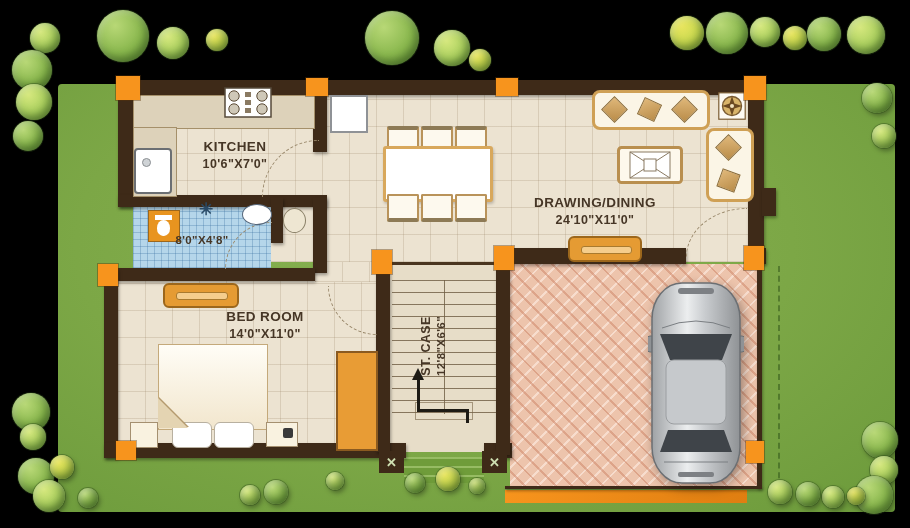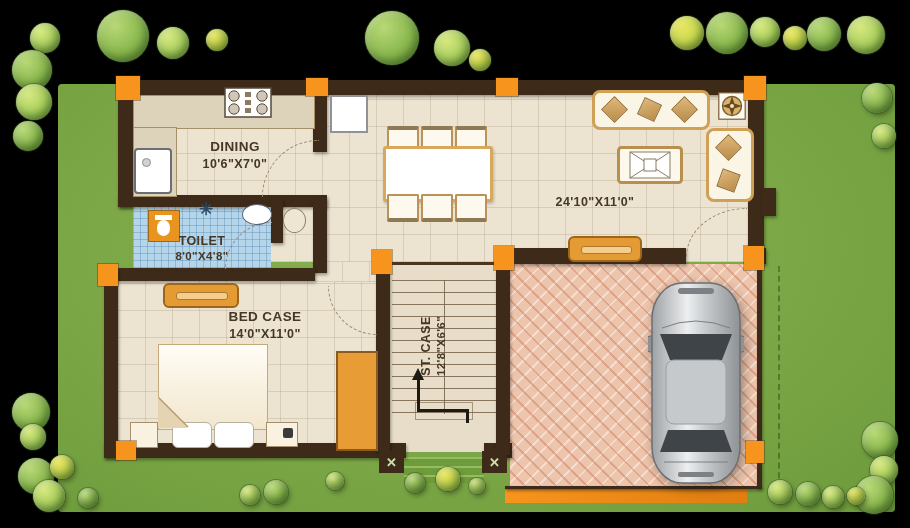--- a/index.html
+++ b/index.html
@@ -200,32 +200,32 @@
   </svg>
 
   <div class="xbox" style="left:379px;top:451px;width:25px;height:22px;">
       <span>✕</span>
     </div>
   <div class="xbox" style="left:482px;top:451px;width:25px;height:22px;">
       <span>✕</span>
     </div>
 
   <div class="lbl" style="left:155px;top:138px;width:160px;">
-    <div class="nm">DINING</div>
+    <div class="nm">KITCHEN</div>
     <div class="dm">10'6"X7'0"</div>
   </div>
   <div class="lbl sm" style="left:142px;top:233px;width:120px;">
-    <div class="nm">TOILET</div>
     <div class="dm">8'0"X4'8"</div>
   </div>
   <div class="lbl" style="left:485px;top:194px;width:220px;">
+    <div class="nm">DRAWING/DINING</div>
     <div class="dm">24'10"X11'0"</div>
   </div>
   <div class="lbl" style="left:180px;top:308px;width:170px;">
-    <div class="nm">BED CASE</div>
+    <div class="nm">BED ROOM</div>
     <div class="dm">14'0"X11'0"</div>
   </div>
   <div class="lbl sm rot" style="left:373px;top:326px;width:130px;height:40px;">
     <div class="nm">ST. CASE</div>
     <div class="dm">12'8"X6'6"</div>
   </div>
 <div class="wall" style="left: 118px; top: 80px; width: 646px; height: 15px;"></div>
     <div class="wall" style="left: 118px; top: 80px; width: 15px; height: 127px;"></div>
     <div class="wall" style="left: 118px; top: 195px; width: 209px; height: 12px;"></div>
     <div class="wall" style="left: 313px; top: 93px; width: 14px; height: 59px;"></div>

